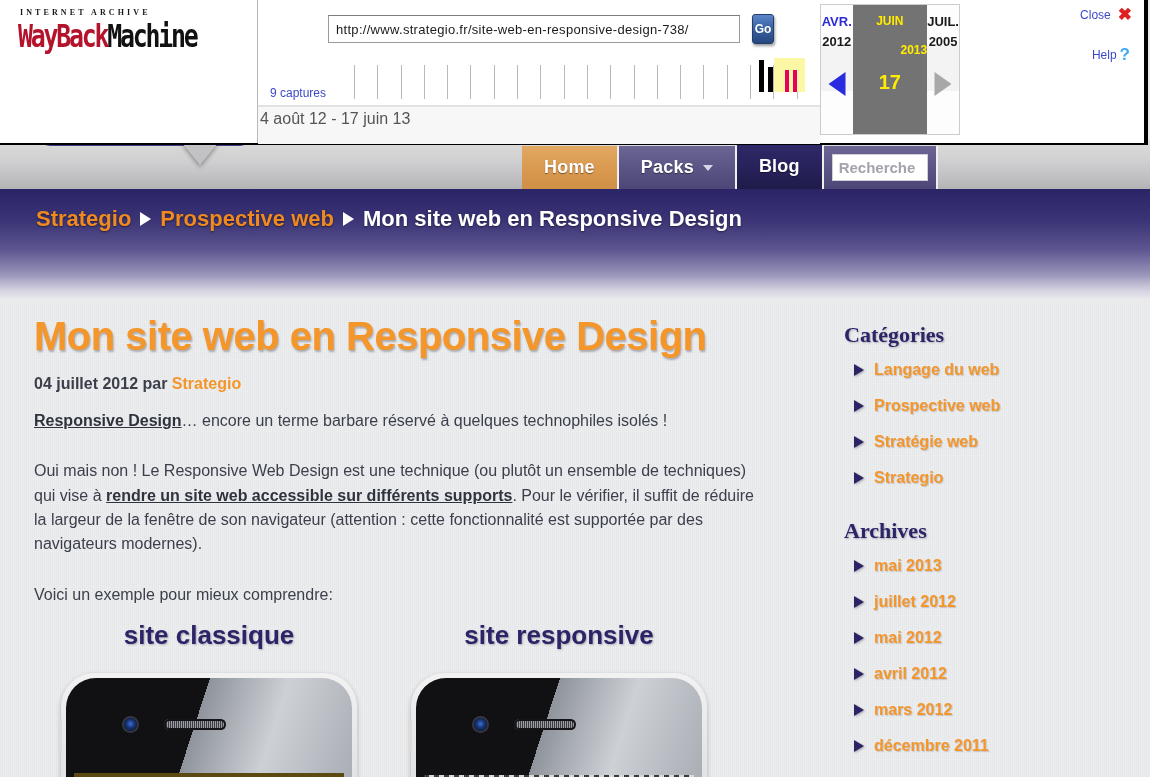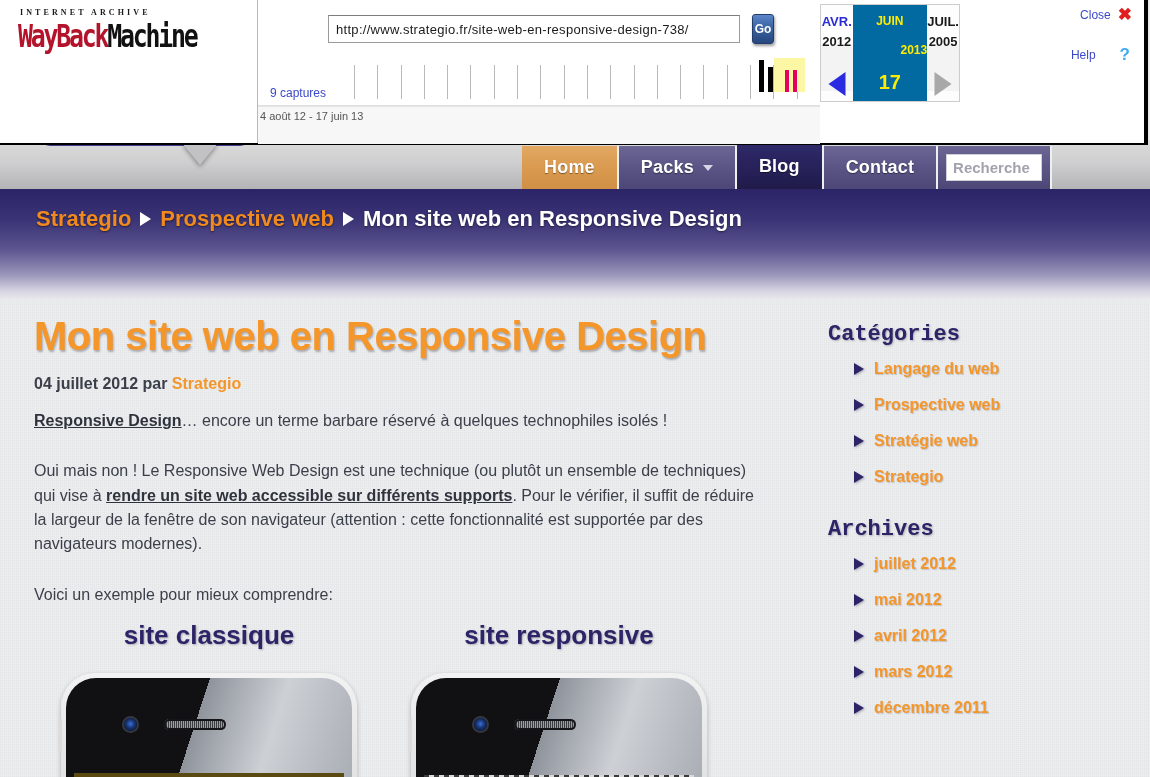--- a/index.html
+++ b/index.html
@@ -175,23 +175,24 @@
   }
   .phone-side {
     position: absolute; left: -3px; top: 46px; width: 4px; height: 34px;
     background: #dcdcdc; border-radius: 2px 0 0 2px;
   }
 
   
   .sidebar { position: absolute; left: 828px; top: 322px; width: 300px; }
   .side-h {
     font-size: 22px; font-weight: bold; color: #2b2568;
-    font-family: Liberation Mono, monospace;
+    font-family: Liberation Serif, serif;
     text-shadow: 1px 1px 2px rgba(160,160,170,0.8);
     margin-bottom: 4px;
+    margin-left: 16px;
   }
   .side-h.archives { margin-top: 22px; }
   .side-item {
     display: flex; align-items: center; gap: 10px;
     padding: 9px 0 9px 26px;
     cursor: pointer;
   }
   .side-bullet {
     width: 0; height: 0;
     border-top: 6px solid transparent;
@@ -278,42 +279,42 @@
     position: absolute; left: 96px; right: 0; top: 7px; height: 41px;
     display: flex;
   }
   .wb-tick { flex: 1 1 0; border-left: 1px solid #b9b9b9; position: relative; height: 34px; }
   .wb-range {
     position: absolute; left: 0; top: 106px; height: 38px;
     right: 0; background: #f7f7f7; border-top: 1px solid #e4e4e4;
   }
   .wb-range span {
     position: absolute; left: 2px; top: 3px;
-    font-size: 11px; color: #555555;
+    font-size: 16px; color: #555555;
     font-family: "Liberation Sans", sans-serif;
   }
   .wb-marks { position: absolute; left: 0; top: 0; width: 100%; height: 41px; }
   .cap-bar { position: absolute; bottom: 7px; width: 5px; background: #000; }
   .cap-hl {
     position: absolute; bottom: 7px; width: 31px; height: 34px;
     background: #fbf7a5;
   }
   .cap-bar.pink { background: #e4005c; width: 4px; }
 
   
   .wb-date {
-    width: 140px; height: 98px; margin: 4px 2px 0 0;
+    width: 140px; height: 131px; margin: 4px 2px 0 0;
     border: 1px solid #cccccc;
     background: #fdfdfd;
     display: flex; position: relative;
     flex: 0 0 auto;
   }
   .dp-col { flex: 1 1 0; position: relative; }
   .dp-col.center {
-    background: #0369a1; flex: 0 0 46px;
+    background: #737373; flex: 0 0 46px;
   }
   .dp-mon {
     position: absolute; top: 9px; left: 0; right: 0; text-align: center;
     font-size: 13px; font-weight: bold; color: #2b2bd6;
     font-family: "Liberation Sans", sans-serif;
   }
   .dp-col.right .dp-mon { color: #1a1a1a; }
   .dp-col.center .dp-mon { color: #ffec00; font-size: 12px; }
   .dp-yr {
     position: absolute; bottom: 10px; left: 0; right: 0; text-align: center;
@@ -348,21 +349,21 @@
 
   .wb-right {
     width: 184px; height: 100%; position: relative; background: #fff;
   }
   .wb-close {
     position: absolute; right: 14px; top: 8px;
     display: flex; align-items: center; gap: 7px; cursor: pointer;
   }
   .wb-help {
     position: absolute; right: 16px; top: 48px;
-    display: flex; align-items: center; gap: 24px; cursor: pointer;
+    display: flex; align-items: center; gap: 3px; cursor: pointer;
   }
   .wb-right .lbl {
     font-size: 12px; color: #3b49c9;
     font-family: "Liberation Sans", sans-serif;
   }
   .x-icon { color: #e02020; font-size: 17px; font-weight: bold; line-height: 14px; }
   .q-icon { color: #3fa9f5; font-size: 17px; font-weight: bold; line-height: 14px; }
   .wb-edge { position: absolute; right: 0; top: 0; width: 2px; height: 145px; background: #000; }
 </style>
 </head>
@@ -377,23 +378,20 @@
   <div class="nav">
     <div class="nav-item home">
       <span>Home</span>
     </div>
     <div class="nav-item">
       <span>Packs</span>
       <span class="caret"></span>
     </div>
     <div class="nav-item blog">
       <span>Blog</span>
-    </div>
-    <div class="nav-item">
-      <span>Contact</span>
     </div>
     <div class="nav-search">
       <input type="text" placeholder="Recherche" style="">
     </div>
   </div>
 
   <div class="crumb-band"></div>
   <div class="crumb">
     <span class="lnk">Strategio</span>
     <span class="sep"></span>
@@ -458,20 +456,24 @@
     </div>
     <div class="side-item">
       <span class="side-bullet"></span>
       <span class="side-link">Strategio</span>
     </div>
 
     <div class="side-h archives">Archives</div>
 
     <div class="side-item">
       <span class="side-bullet"></span>
+      <span class="side-link">mai 2013</span>
+    </div>
+    <div class="side-item">
+      <span class="side-bullet"></span>
       <span class="side-link">juillet 2012</span>
     </div>
     <div class="side-item">
       <span class="side-bullet"></span>
       <span class="side-link">mai 2012</span>
     </div>
     <div class="side-item">
       <span class="side-bullet"></span>
       <span class="side-link">avril 2012</span>
     </div>

